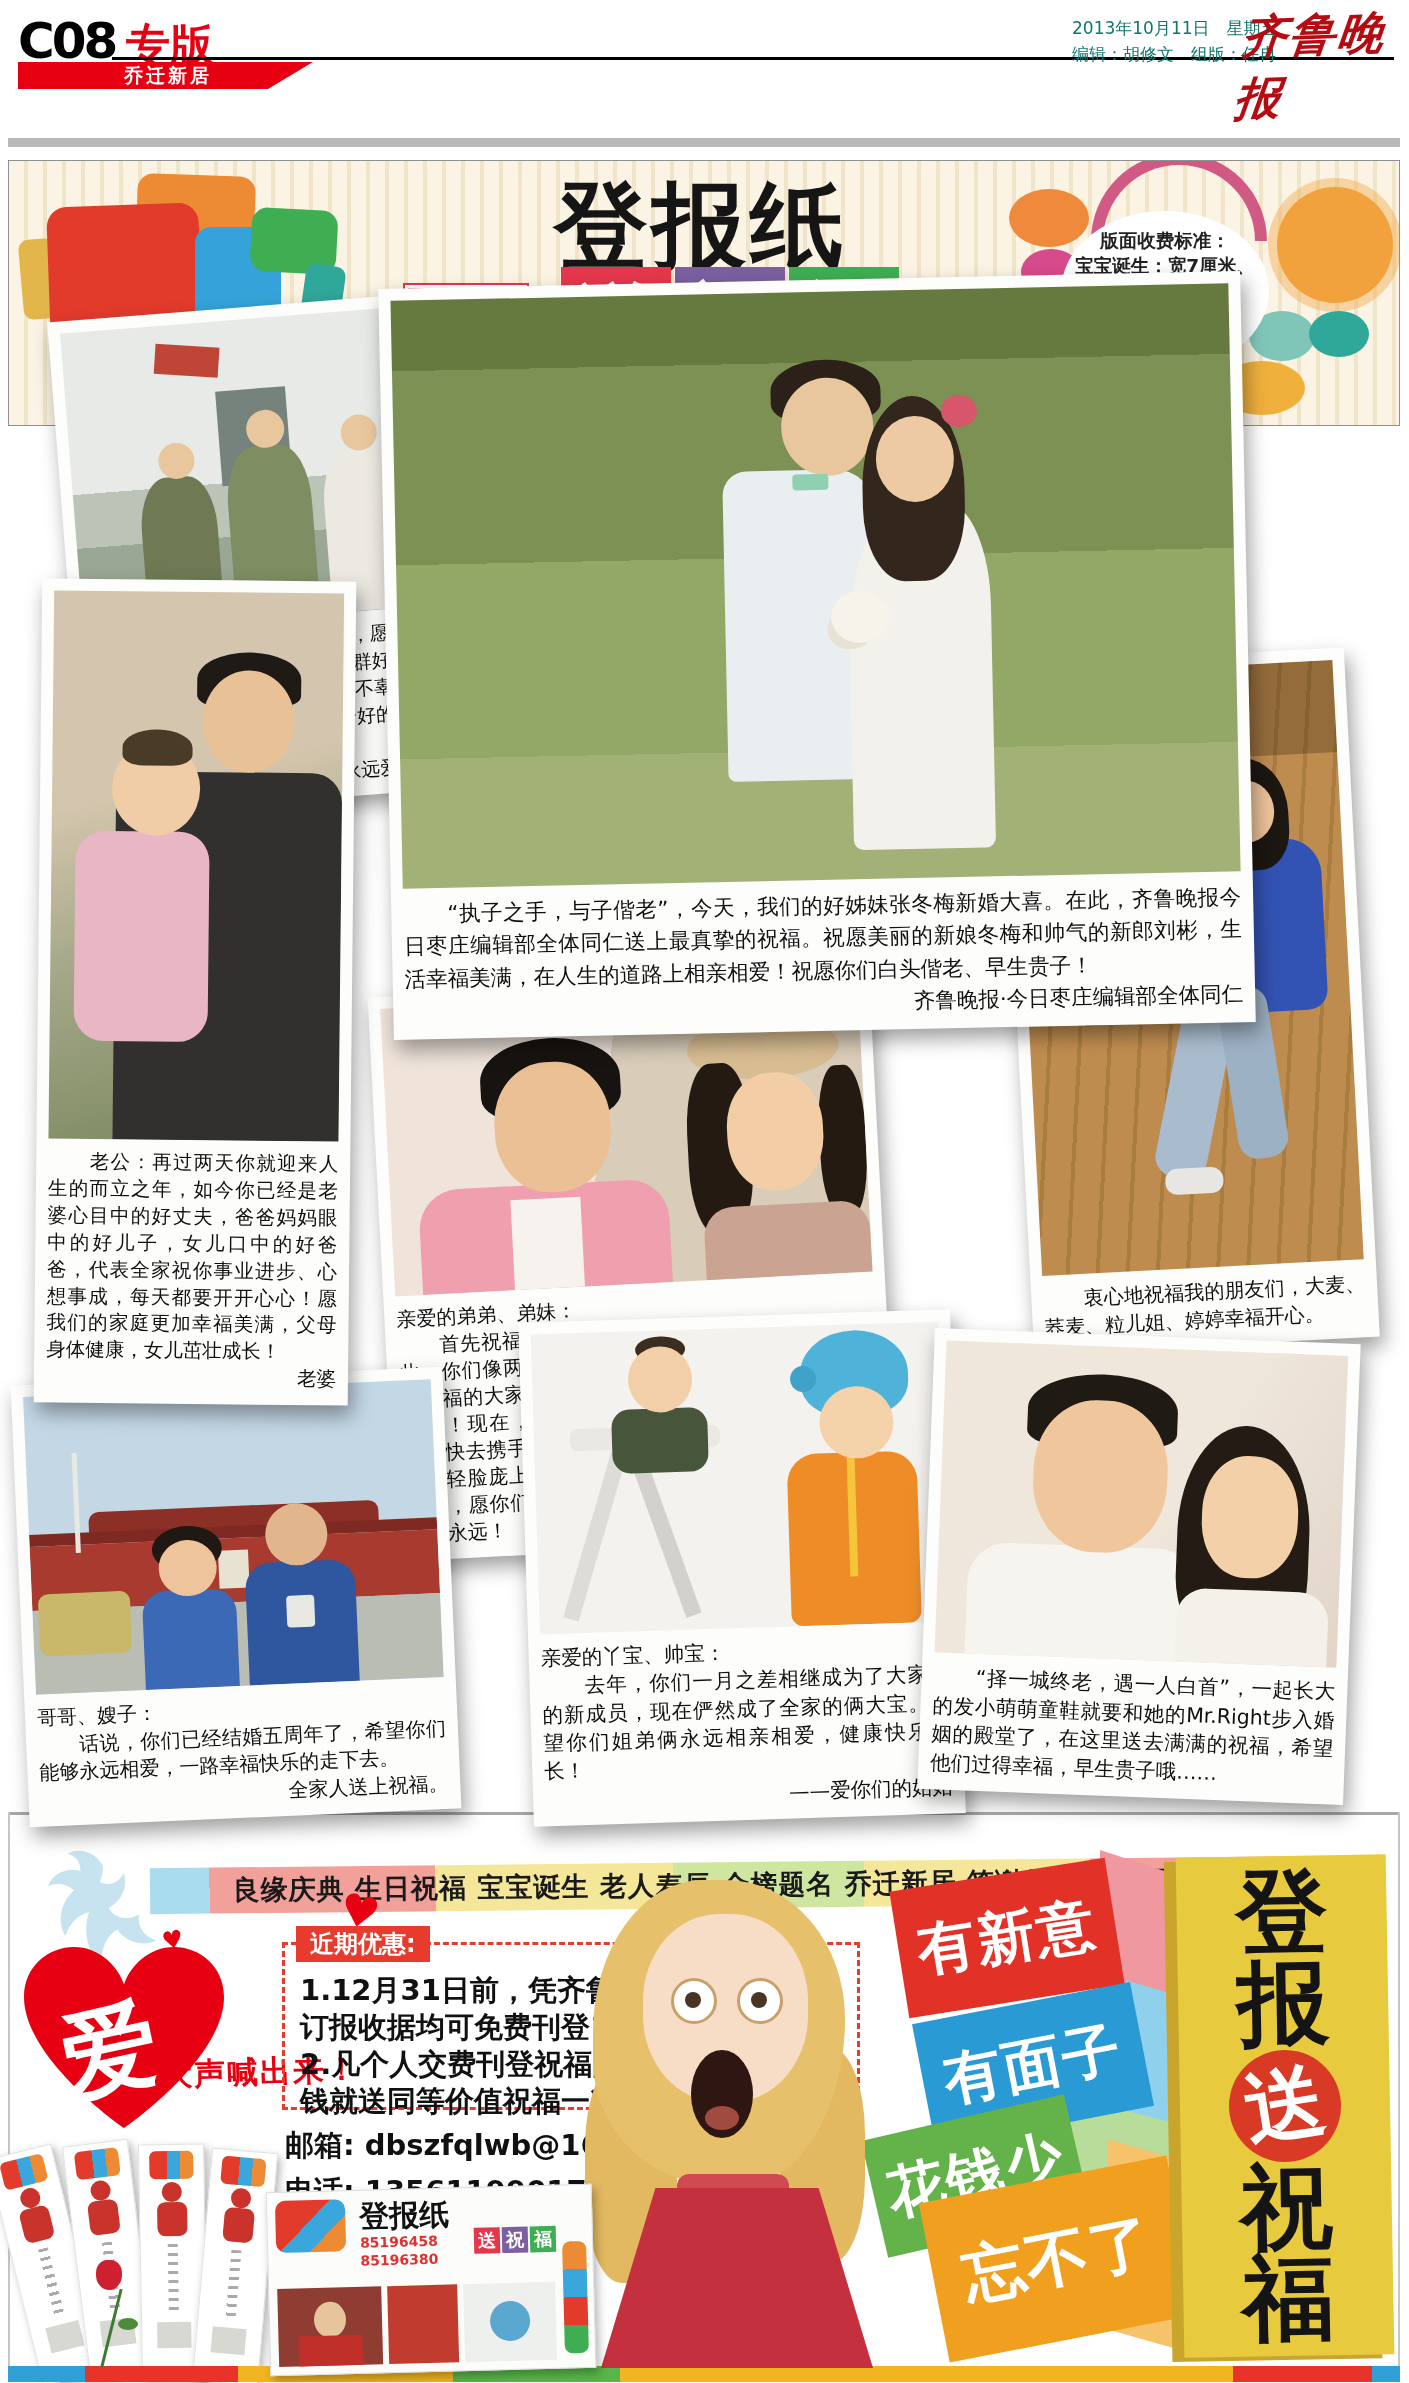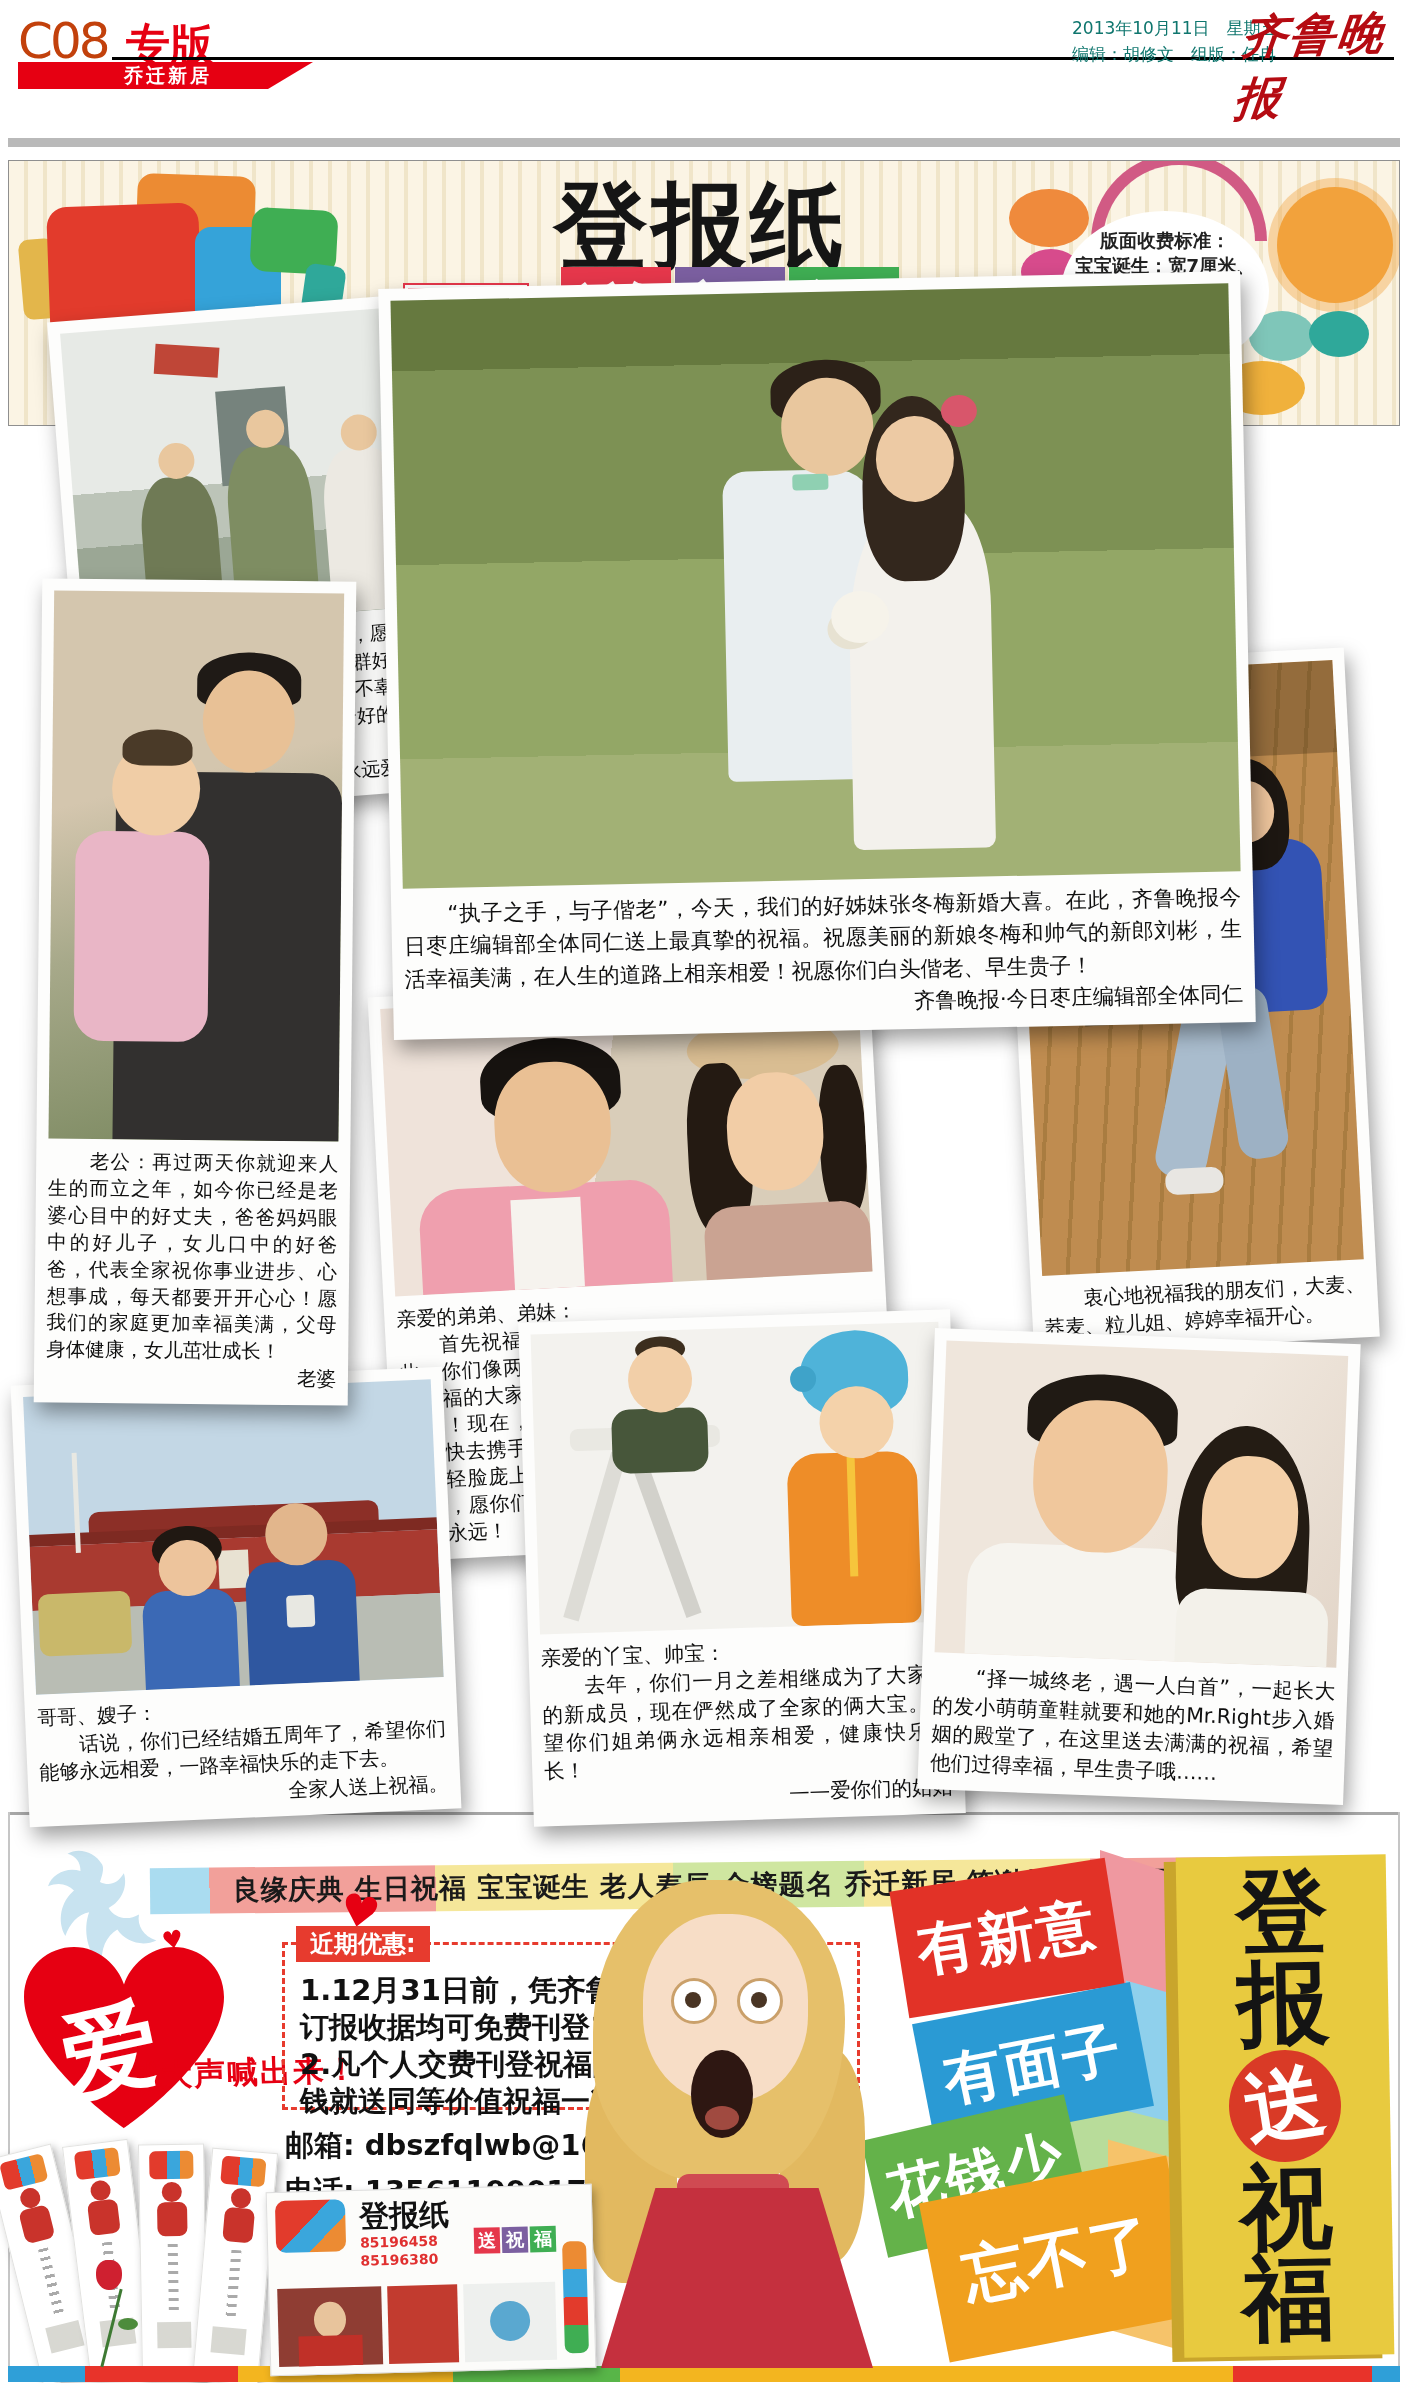--- a/index.html
+++ b/index.html
@@ -1,20 +1,20 @@
 <!DOCTYPE html>
 <html><head>
 <meta charset="utf-8">
 <style>
   body{margin:0;background:#e9e9e9}
   .page{position:relative;width:1409px;height:2383px;background:#fff;overflow:hidden;
         font-family:"DejaVu Sans","Liberation Sans",sans-serif;color:#111}
   .a{position:absolute}
   
-  #pcode{left:18px;top:12px;font-size:50px;font-weight:400;letter-spacing:-3px;color:#c2410c}
+  #pcode{left:18px;top:12px;font-size:50px;font-weight:700;letter-spacing:-3px;color:#000000}
   #psec{left:126px;top:16px;font-size:44px;font-weight:900;color:#e60012}
   #hrule{left:112px;top:57px;width:1282px;height:3px;background:#000}
   #psub{left:18px;top:62px;width:295px;height:27px;background:#e60012;
         clip-path:polygon(0 0,100% 0,calc(100% - 45px) 100%,0 100%)}
   #psub span{display:block;padding-left:106px;font-size:19px;font-weight:700;color:#fff;line-height:27px;letter-spacing:3px}
   #pdate{left:1072px;top:15px;font-size:17px;color:#0f766e;line-height:1.55}
   #pmast{left:1238px;top:4px;font-family:"DejaVu Serif","Liberation Serif",serif;font-style:italic;
          font-weight:700;font-size:46px;color:#b50b12;transform:skewX(-8deg) rotate(-2deg);letter-spacing:2px}
   #graybar{left:8px;top:138px;width:1392px;height:9px;background:#b9b9b9}
   

